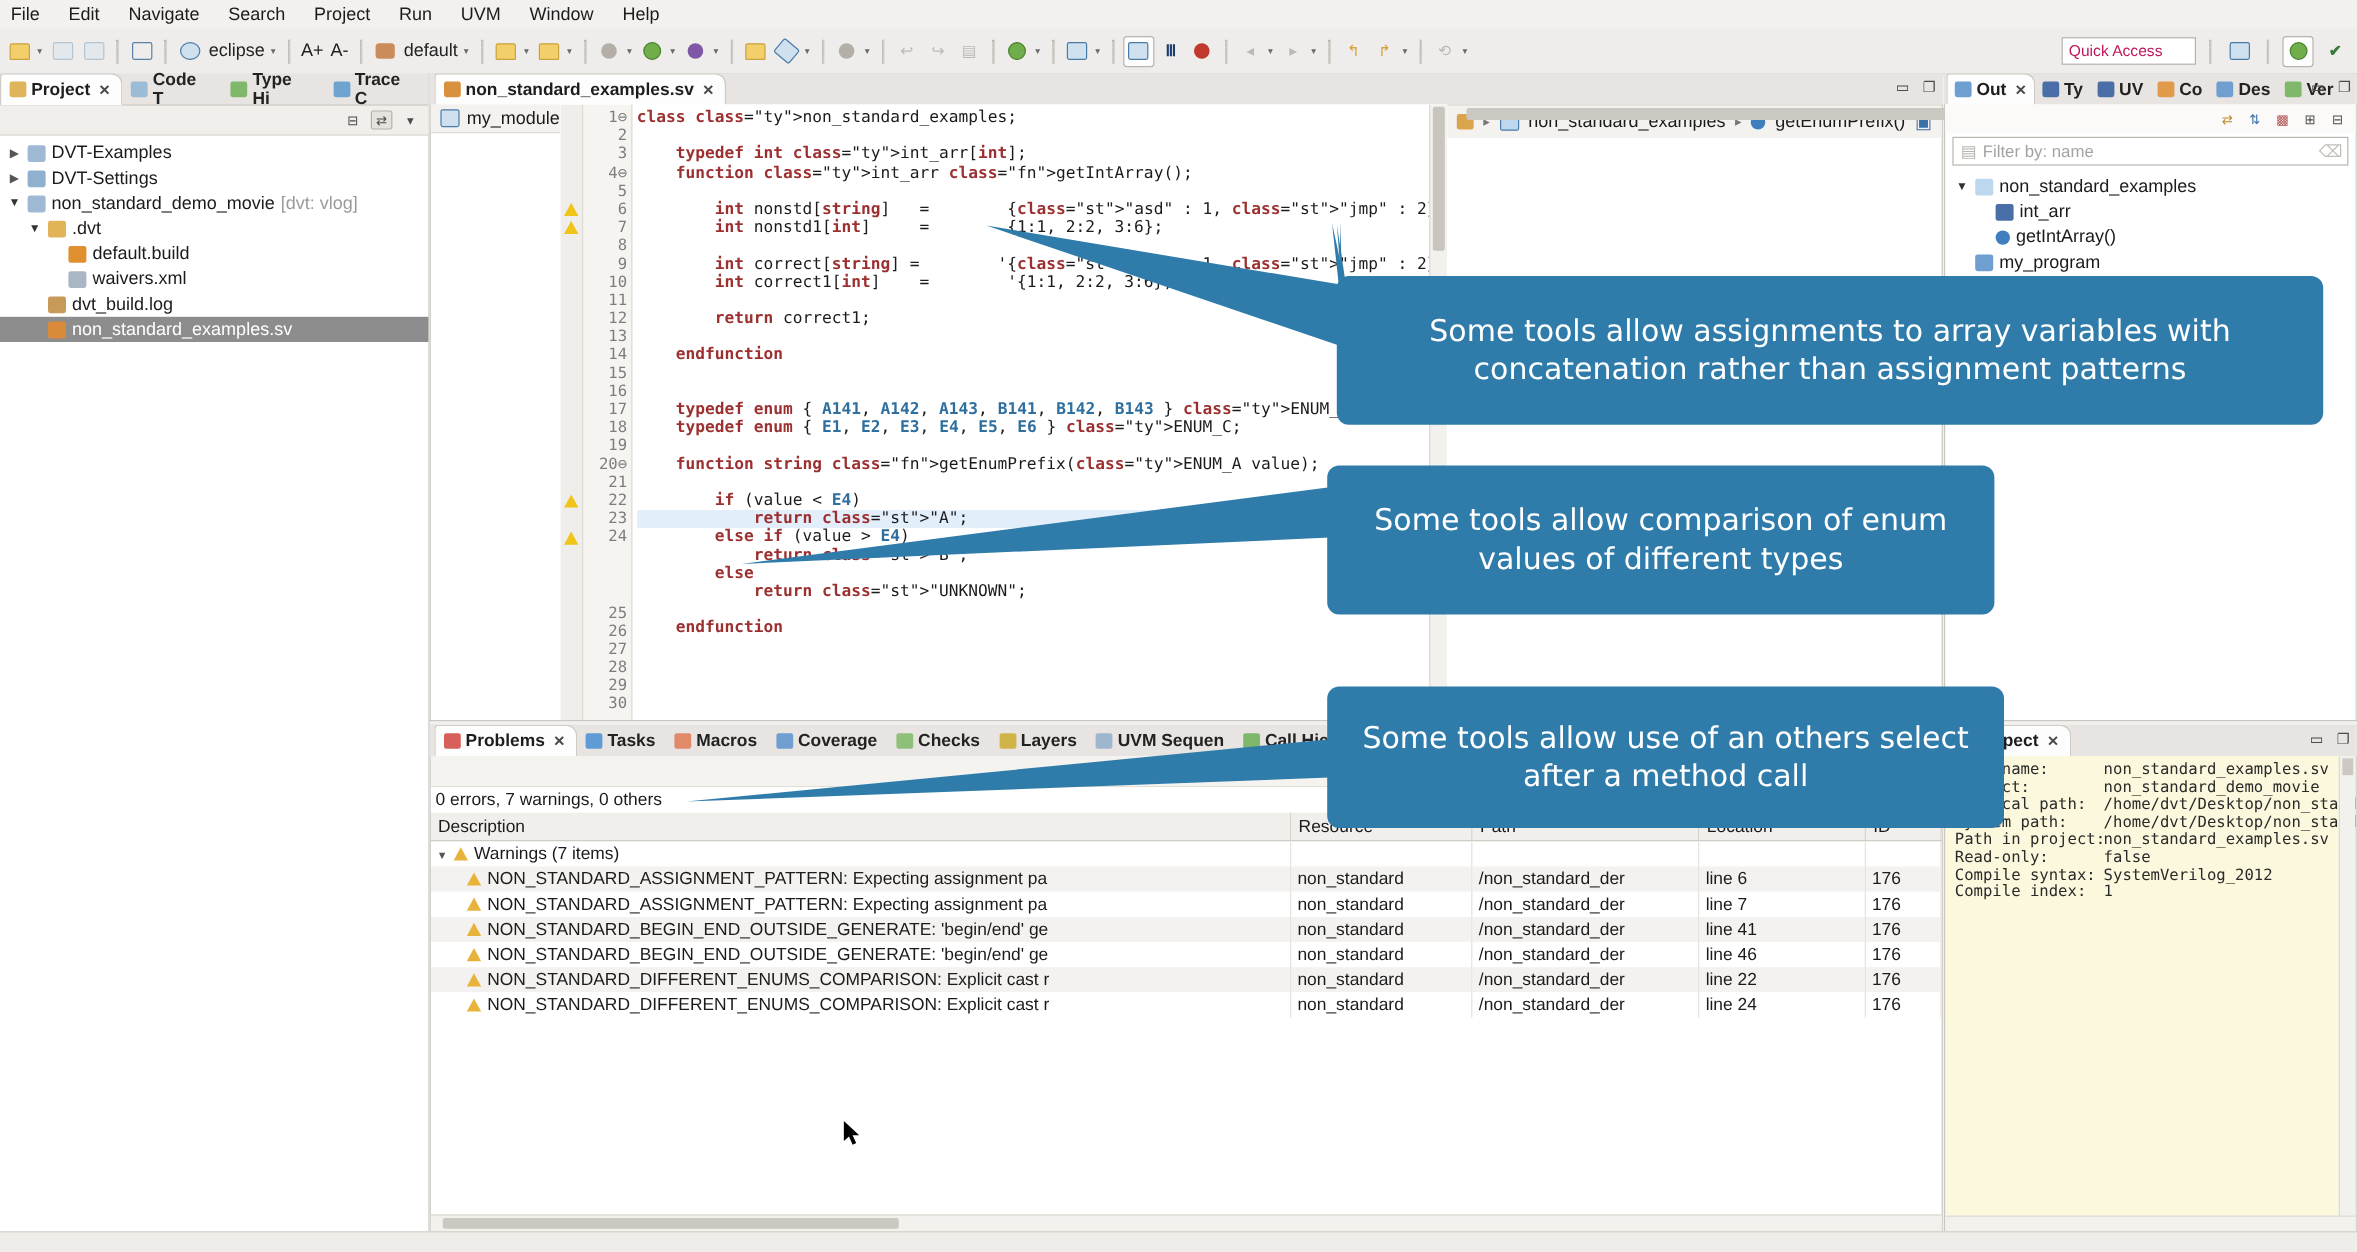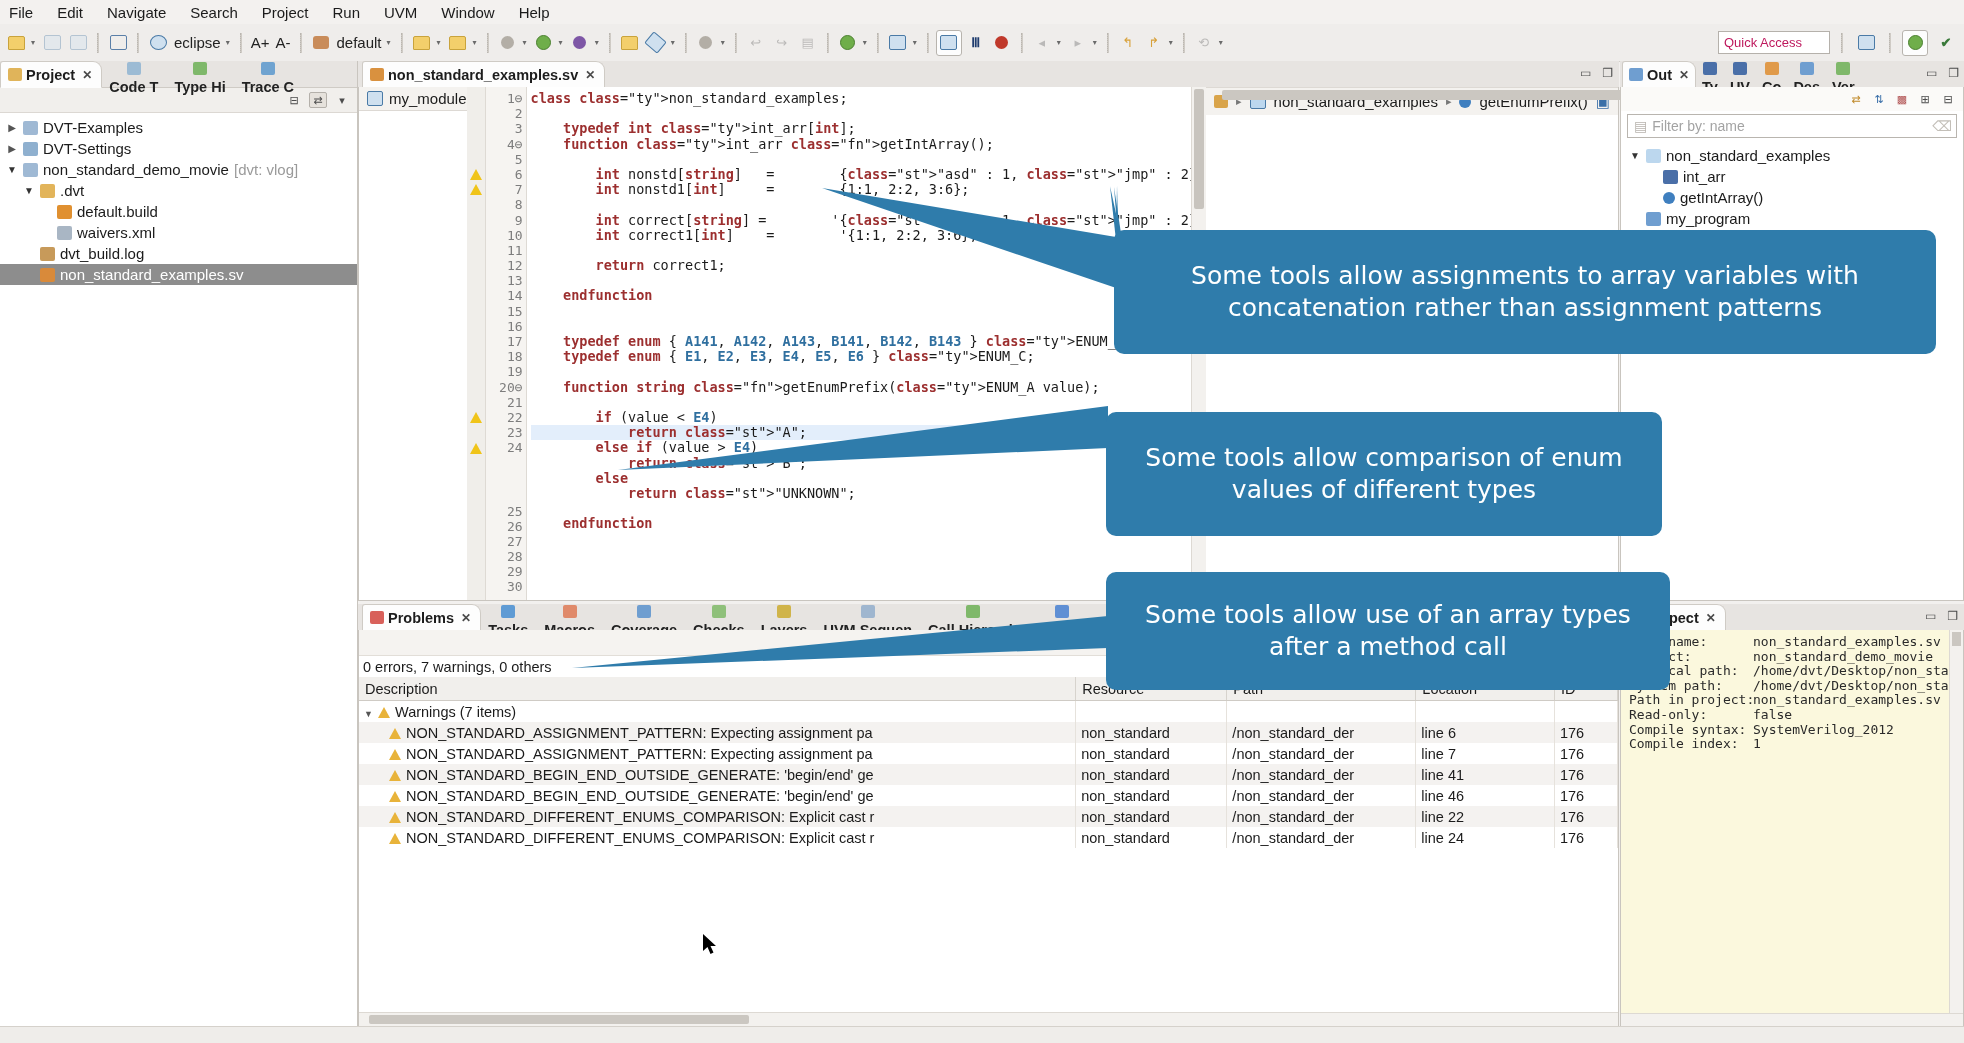--- a/index.html
+++ b/index.html
@@ -41,21 +41,21 @@
   
   .body{position:absolute;top:61px;left:0;right:0;bottom:16px;}
 
   
   .tabrow{height:26px;display:flex;align-items:flex-end;background:#e7e4e1;
           border-bottom:1px solid #cfcbc5;position:relative;}
   .vtab{height:25px;display:flex;align-items:center;gap:4px;padding:0 9px 0 7px;
         font-size:14.5px;font-weight:bold;color:#1d1d1d;position:relative;}
   .vtab.active{background:#fdfdfd;border:1px solid #cfcbc5;border-bottom:1px solid #fdfdfd;
                border-radius:3px 9px 0 0;margin-bottom:-1px;}
-  .vtab.inactive{color:#222;background:transparent;flex-direction:column;}
+  .vtab.inactive{color:#222;background:transparent;}
   .vtab .x{font-size:12px;color:#4a4a4a;margin-left:3px;}
   .tabicon{width:14px;height:13px;border-radius:2px;display:inline-block;flex:none;}
 
   .viewtools{display:flex;align-items:center;gap:7px;padding:0 7px;height:24px;
              justify-content:flex-end;background:#f1efec;border-bottom:1px solid #dcd8d3;}
   .vt{width:16px;height:14px;display:flex;align-items:center;justify-content:center;
       font-size:11px;color:#4c4c4c;}
 
   
   #project-view{position:absolute;left:0;top:0;width:357px;bottom:0;background:#fff;
@@ -664,25 +664,25 @@
     <polygon points="1110,186 1122,241 1122,295" fill="#2f7cab"></polygon>
     <polygon points="1114,187 1122,240 1122,290" fill="#2f7cab"></polygon>
     <polygon points="822,188 1122,238 1122,290" fill="#2f7cab"></polygon>
     <polygon points="618,470 1108,406 1108,448" fill="#2f7cab"></polygon>
     <polygon points="572,668 1108,616 1108,648" fill="#2f7cab"></polygon>
   </svg>
 
   <div class="callout" id="callout-1" style="left:1114px;top:230px;width:786px;height:104px;">
     <span>Some tools allow assignments to array variables with concatenation rather than assignment patterns</span>
   </div>
-  <div class="callout" id="callout-2" style="left:1106px;top:412px;width:520px;height:104px;">
+  <div class="callout" id="callout-2" style="left:1106px;top:388px;width:520px;height:104px;">
     <span>Some tools allow comparison of enum values of different types</span>
   </div>
   <div class="callout" id="callout-3" style="left:1106px;top:572px;width:528px;height:98px;">
-    <span>Some tools allow use of an array types after a method call</span>
+    <span>Some tools allow use of an others select after a method call</span>
   </div>
 
   <svg class="cursor" style="left:703px;top:934px;width:18px;height:24px;position:absolute;" viewBox="0 0 18 24">
     <polygon points="0,0 0,17 4.5,13 7.5,20 10.5,18.5 7.5,12 13,12" fill="#000"></polygon>
   </svg>
 
   <div class="statusbar"></div>
 </div>
 
 </body></html>

